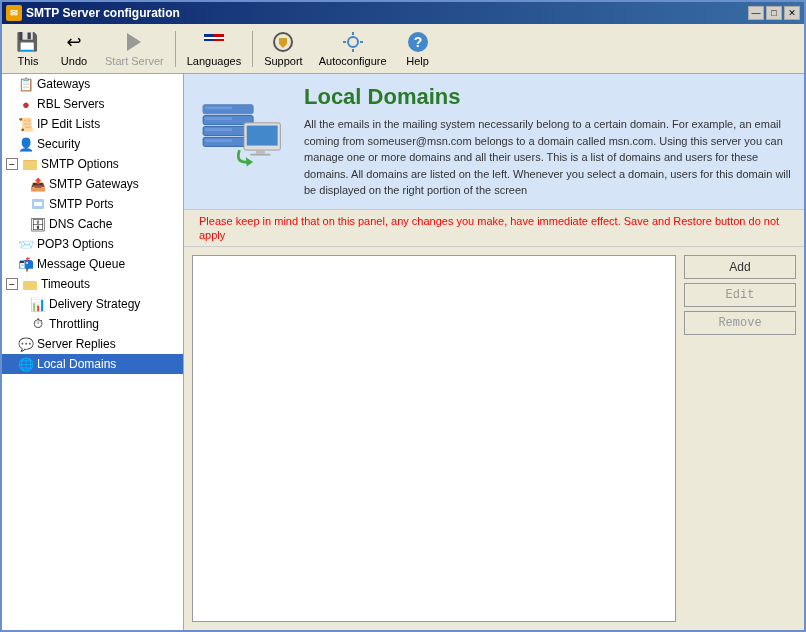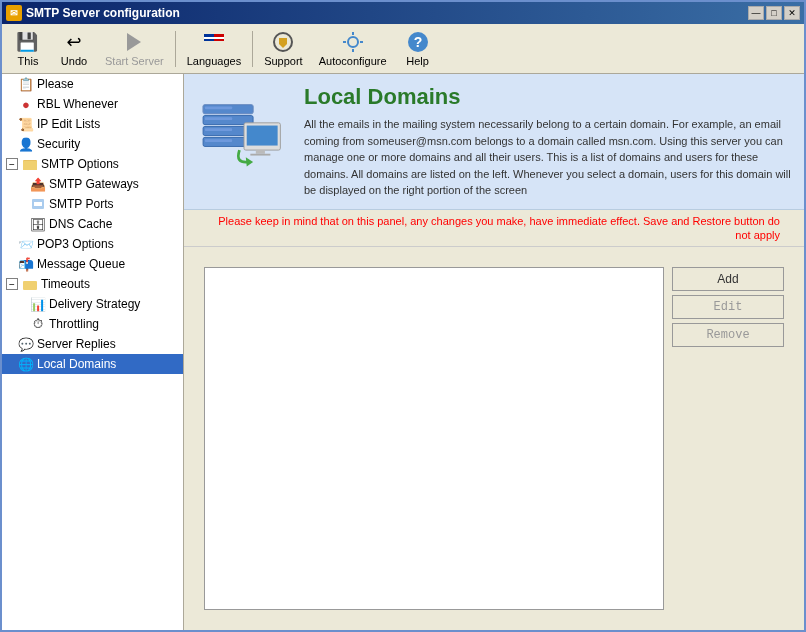--- a/index.html
+++ b/index.html
@@ -35,24 +35,24 @@
     .expand-icon { width: 12px; height: 12px; border: 1px solid #808080; background: #fff; display: inline-flex; align-items: center; justify-content: center; font-size: 10px; flex-shrink: 0; margin-right: 1px; color: #000; }
 
     
     .main { flex: 1; background: #ece9d8; display: flex; flex-direction: column; overflow: hidden; }
     .header-panel { background: #d6e4f7; border-bottom: 1px solid #b8cce0; padding: 10px; display: flex; gap: 10px; min-height: 100px; }
     .header-icon { width: 100px; flex-shrink: 0; display: flex; align-items: center; justify-content: center; }
     .header-text { flex: 1; }
     .header-title { color: #2a7a2a; font-size: 22px; font-weight: bold; margin-bottom: 6px; }
     .header-desc { font-size: 11px; color: #333; line-height: 1.5; }
 
-    .warning-bar { background: #ece9d8; padding: 4px 24px; border-bottom: 1px solid #ccc; text-align: right; }
+    .warning-bar { background: #ece9d8; padding: 4px 15px; border-bottom: 1px solid #ccc; }
     .warning-text { color: red; font-size: 11px; }
 
-    .panel-body { display: flex; flex: 1; padding: 12px; overflow: hidden; }
+    .panel-body { display: flex; flex: 1; padding: 0; overflow: hidden; }
     .list-panel { flex: 1; background: white; border: 1px solid #999; margin: 8px; }
     .button-panel { width: 120px; display: flex; flex-direction: column; gap: 4px; padding: 8px 8px 8px 0; }
     .action-btn { padding: 4px 8px; background: #ece9d8; border: 1px solid #999; cursor: pointer; font-size: 12px; color: #333; text-align: center; }
     .action-btn.disabled { color: #999; cursor: default; font-family: Liberation Mono, monospace; }
   </style>
 </head>
 <body>
 
 <div class="window">
 
@@ -125,26 +125,26 @@
       <span>Help</span>
     </div>
   </div>
 
   <div class="content">
 
     <div class="sidebar">
 
       <div class="tree-item tree-indent1">
         <span class="tree-icon">📋</span>
-        <span>Please</span>
+        <span>Gateways</span>
       </div>
 
       <div class="tree-item tree-indent1">
         <span class="tree-icon" style="color:#cc3333;">●</span>
-        <span>RBL Whenever</span>
+        <span>RBL Servers</span>
       </div>
 
       <div class="tree-item tree-indent1">
         <span class="tree-icon">📜</span>
         <span>IP Edit Lists</span>
       </div>
 
       <div class="tree-item tree-indent1">
         <span class="tree-icon">👤</span>
         <span>Security</span>

